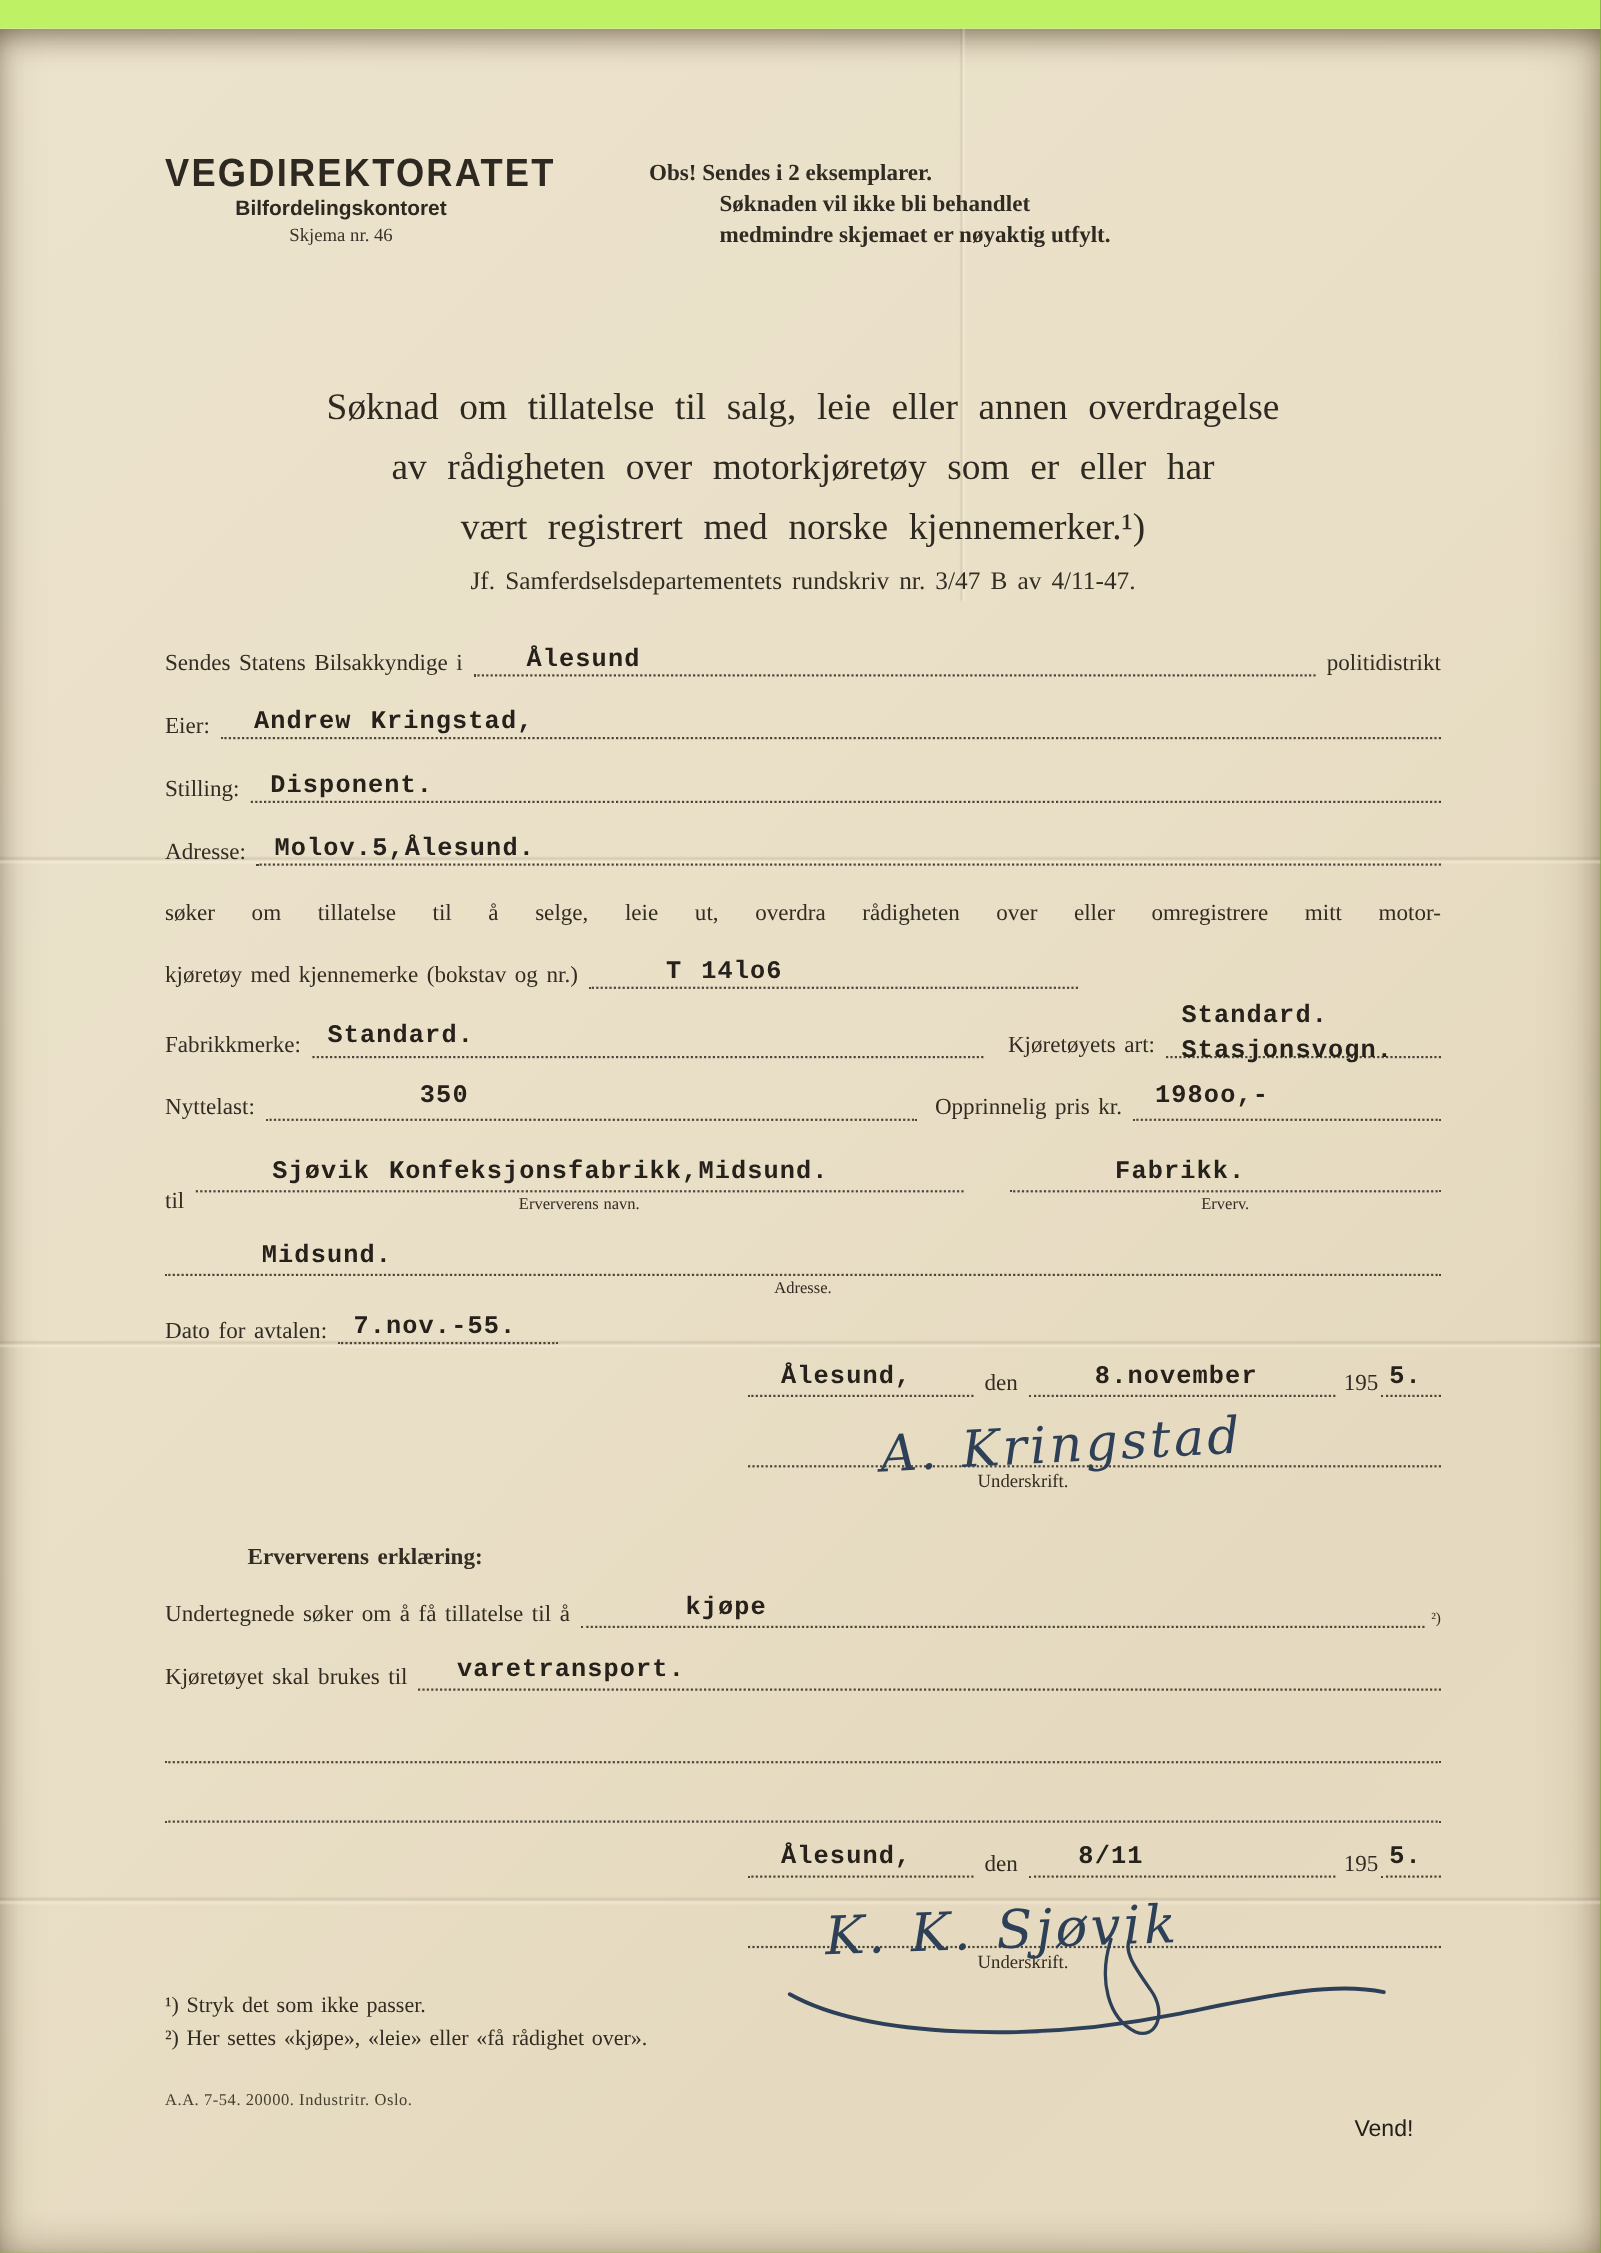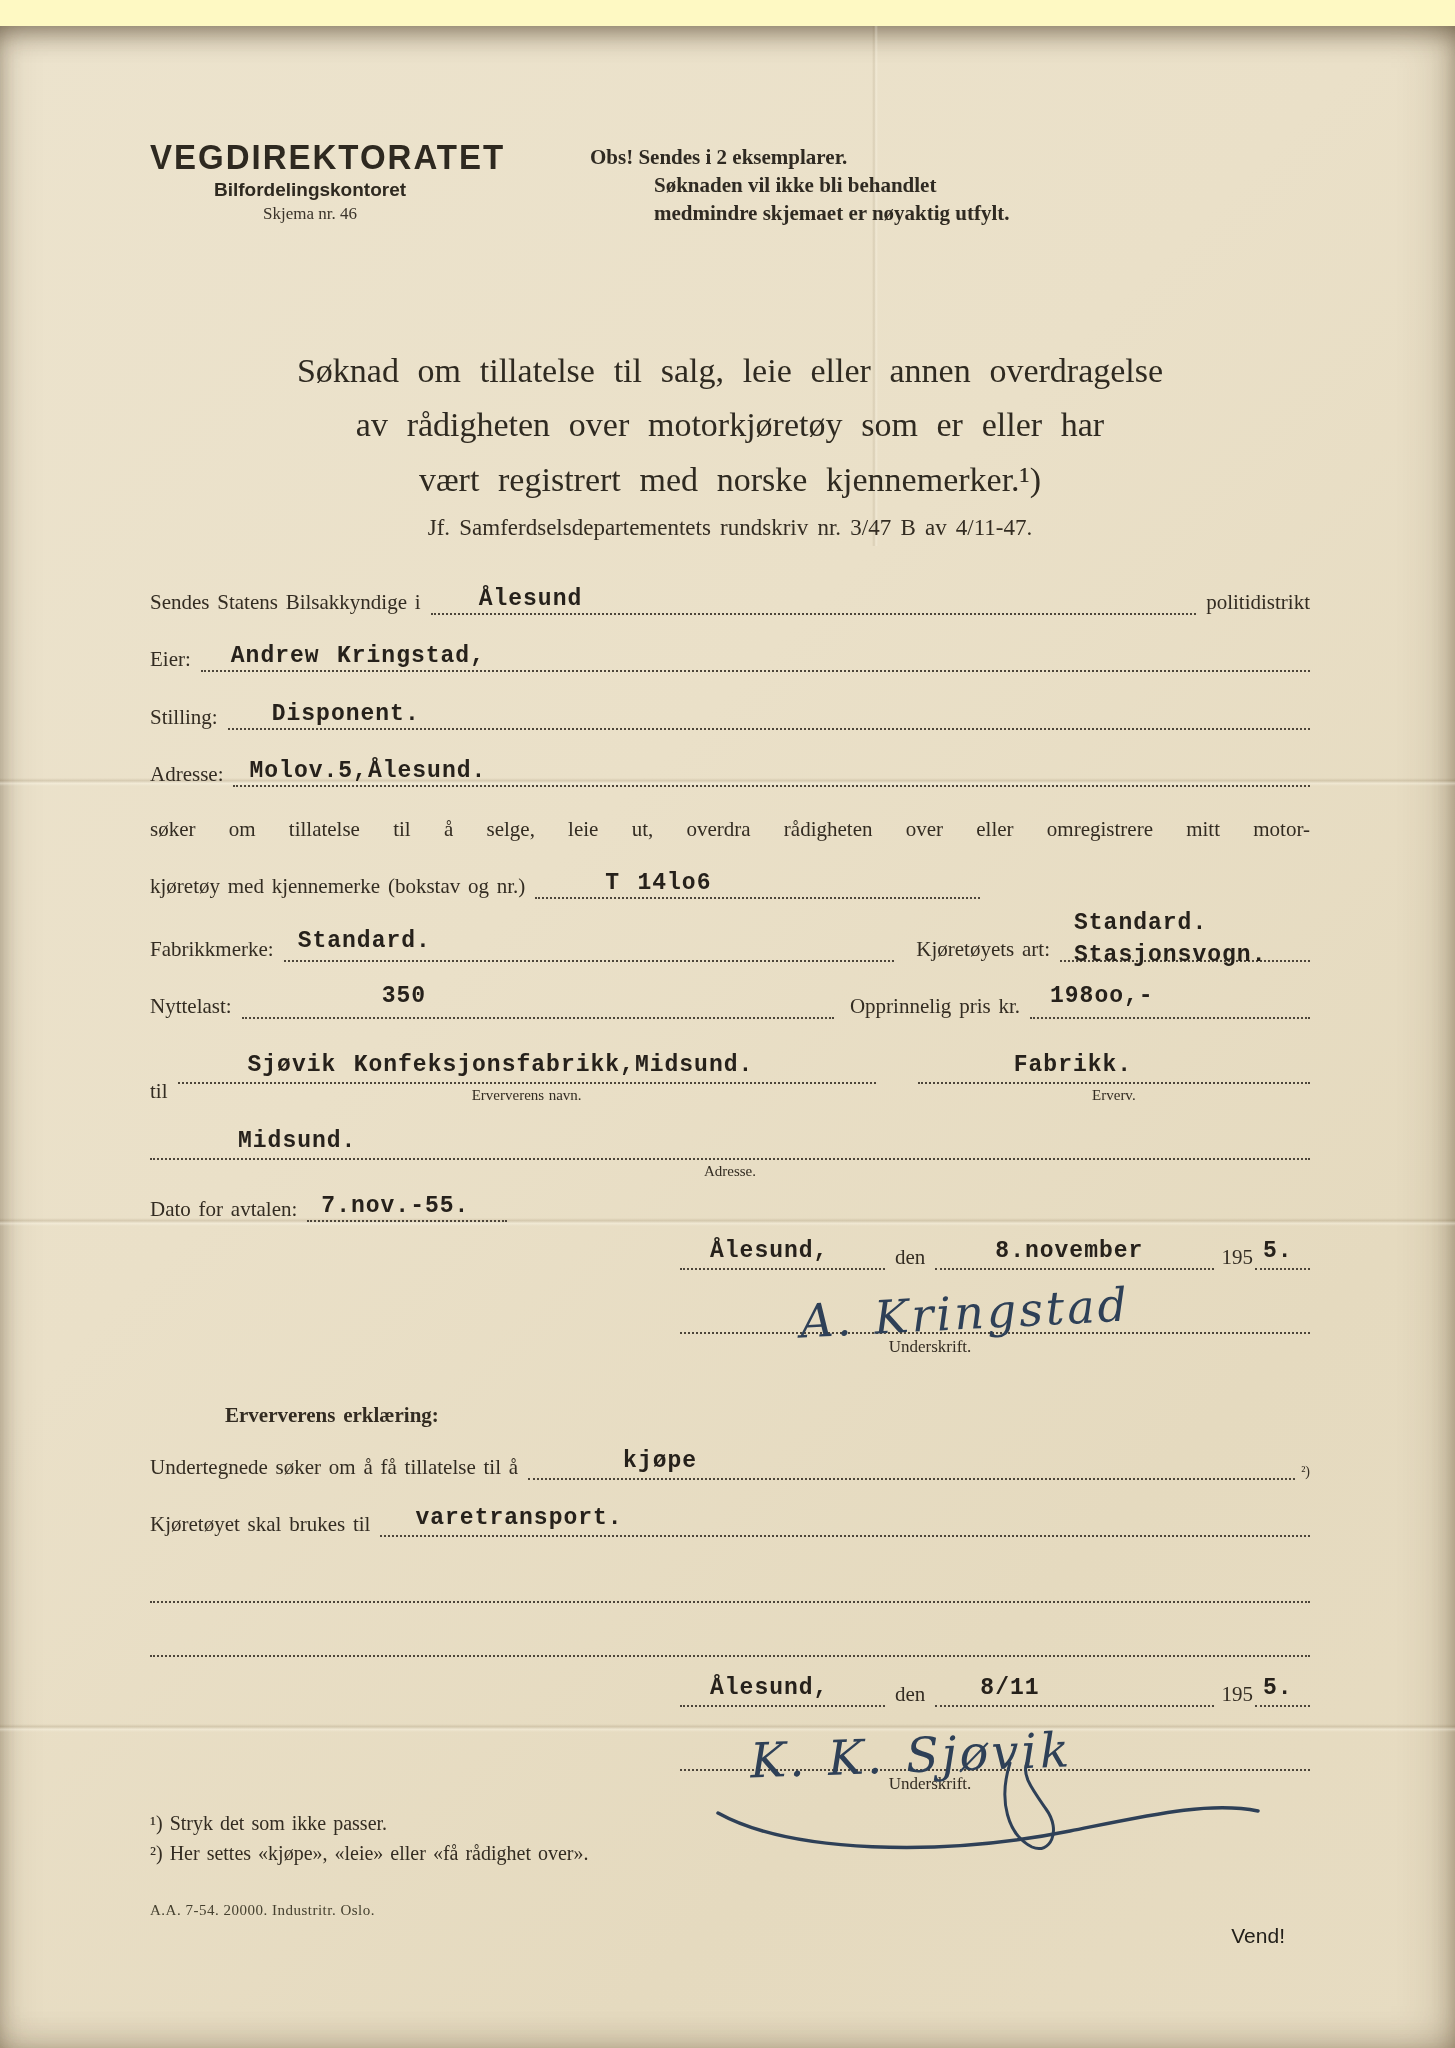--- a/index.html
+++ b/index.html
@@ -1,17 +1,17 @@
 <!DOCTYPE html>
 <html><head>
 <meta charset="utf-8">
 <style>
   html,body { margin:0; padding:0; }
   body { background:#090807; }
-  .page { position:relative; width:1455px; height:2048px; background:#fef9c3; overflow:hidden;
+  .page { position:relative; width:1455px; height:2048px; background:#bef264; overflow:hidden;
           font-family:"Liberation Serif", serif; color:#332c22; }
   .paper { position:absolute; top:26px; left:0; width:1455px; height:2022px;
            background:linear-gradient(135deg,#ece3cd 0%, #eae0c8 40%, #e5dabf 75%, #e7dcc2 100%);
            box-shadow: inset 0 16px 26px -10px rgba(55,40,20,.5),
                        inset -22px 0 60px -30px rgba(70,50,25,.45),
                        inset 18px 0 50px -30px rgba(70,50,25,.35),
                        inset 0 -14px 40px -22px rgba(70,50,25,.35); }
   .crease { position:absolute; pointer-events:none; }
   .crease.h { left:0; width:100%; height:8px;
       background:linear-gradient(to bottom, rgba(110,90,55,0), rgba(110,90,55,.16), rgba(255,252,240,.35), rgba(110,90,55,0)); }
@@ -116,21 +116,21 @@
         <div class="frow">
           <span class="lbl">Eier:</span>
           <span class="fill">
             <span class="typed" style="left:30px;">Andrew Kringstad,</span>
           </span>
         </div>
 
         <div class="frow" style="margin-top:28px;">
           <span class="lbl">Stilling:</span>
           <span class="fill">
-            <span class="typed" style="left:18px;margin-left:26px;">Disponent.</span>
+            <span class="typed" style="left:18px;">Disponent.</span>
           </span>
         </div>
 
         <div class="frow">
           <span class="lbl">Adresse:</span>
           <span class="fill">
             <span class="typed" style="left:16px;">Molov.5,Ålesund.</span>
           </span>
         </div>
 

